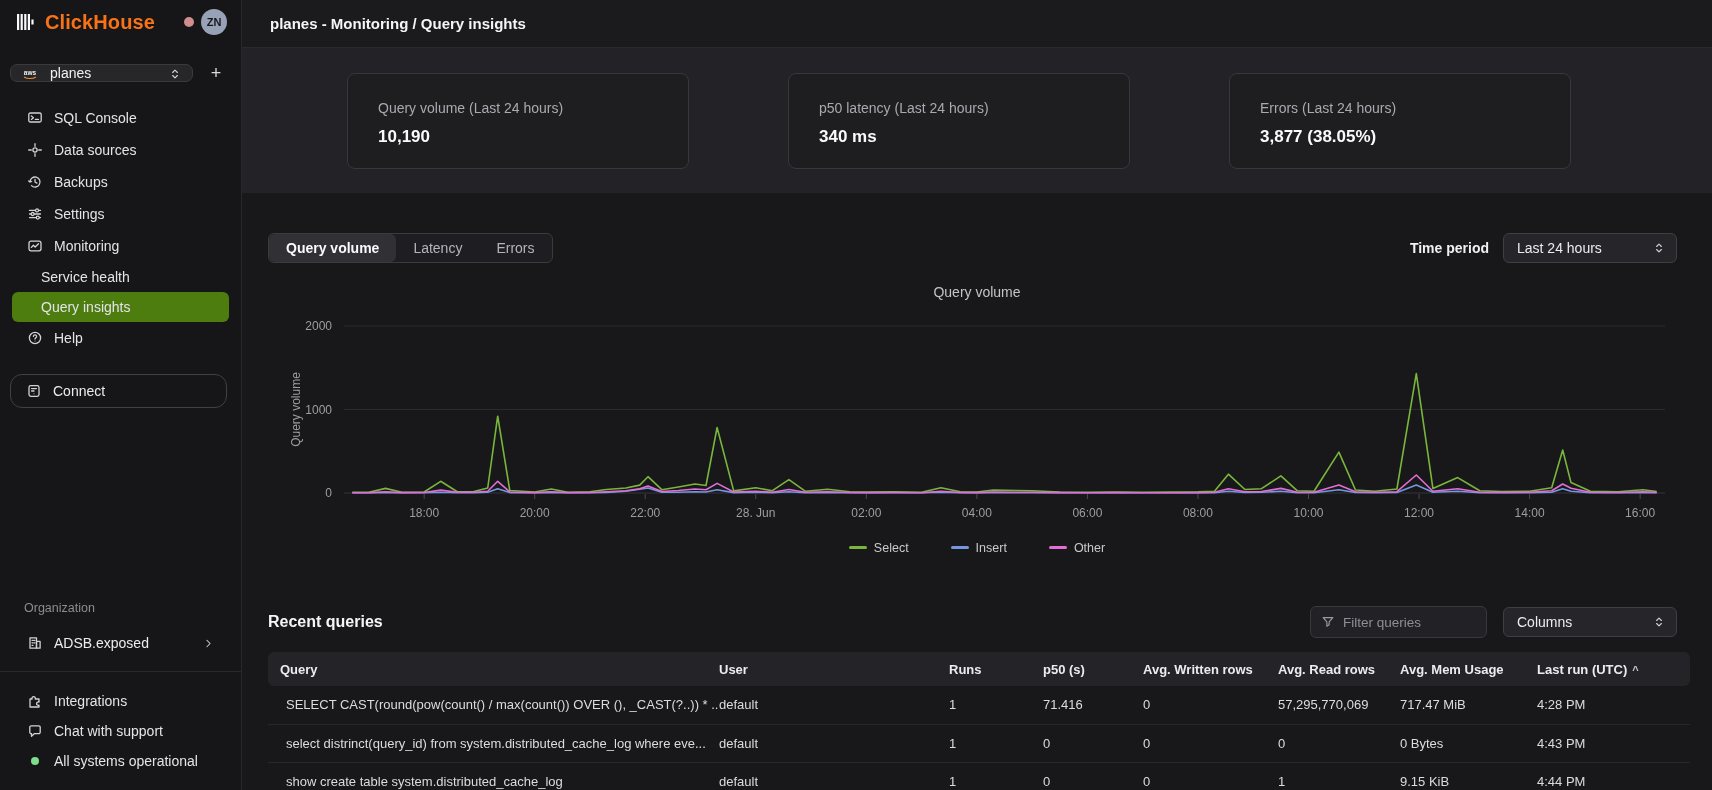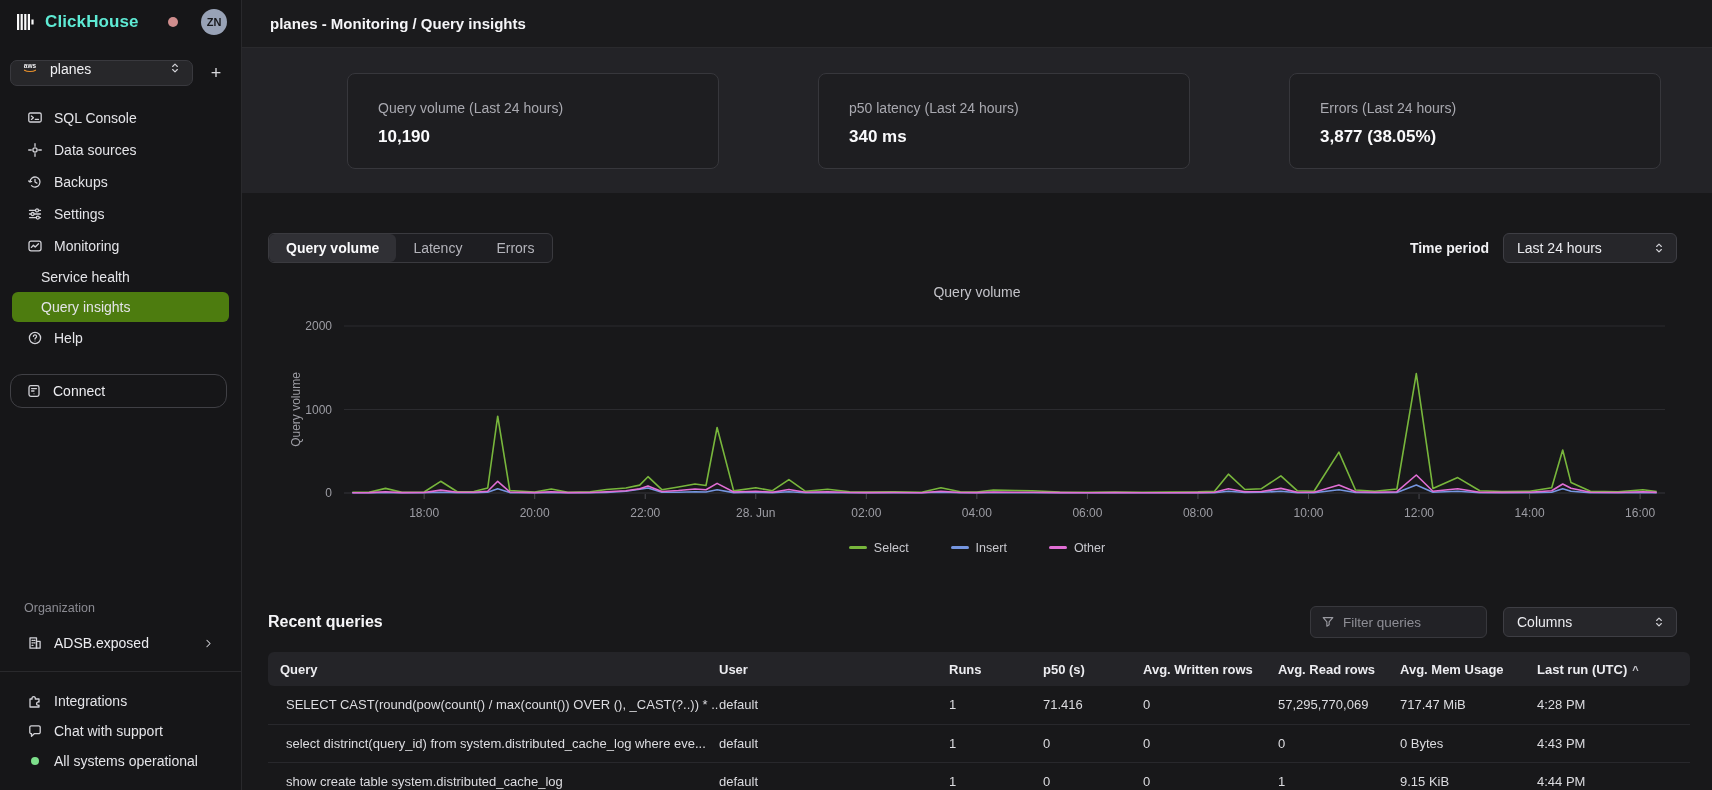--- a/index.html
+++ b/index.html
@@ -9,28 +9,28 @@
     background:#18181a; color:#ececf0; display:flex;
     -webkit-font-smoothing:antialiased;
   }
   svg.ic { stroke:#d2d2d7; fill:none; stroke-width:1.3; stroke-linecap:round; stroke-linejoin:round; flex:none; }
 
   
   .sidebar { width:242px; height:790px; background:#161618; border-right:1px solid #29292c;
              display:flex; flex-direction:column; flex:none; position:relative; }
   .logo-row { display:flex; align-items:center; height:44px; padding:0 14px 0 16px; }
   .logo-mark { margin-right:9px; }
-  .brand-name { font-size:17px; font-weight:700; letter-spacing:.1px; color:#5eead4;text-align:center; }
+  .brand-name { font-size:20px; font-weight:700; letter-spacing:.1px; color:#f97316;text-align:center; }
   .status-dot { width:10px; height:10px; border-radius:50%; background:#cf8d8d; margin-left:29px; }
   .avatar { width:26px; height:26px; border-radius:50%; background:#98a2b6; color:#17181c;
             font-size:11px; font-weight:700; display:flex; align-items:center; justify-content:center;
             margin-left:auto; }
   .switcher-row { display:flex; align-items:center; padding:16px 12px 10px 10px; gap:10px; }
-  .service-select { flex:1; height:26px; background:#27272a; border:1px solid #39393e; border-radius:7px;
-                    display:flex; align-items:flex-start; padding:0 10px; gap:9px; cursor:pointer; }
+  .service-select { flex:1; height:18px; background:#27272a; border:1px solid #39393e; border-radius:7px;
+                    display:flex; align-items:flex-end; padding:0 10px; gap:9px; cursor:pointer; }
   .service-select .val { font-size:14px; color:#f0f0f3; flex:1; }
   .aws-badge { width:20px; text-align:center; }
   .plus-btn { width:26px; height:26px; display:flex; align-items:center; justify-content:center;
               color:#d8d8dc; font-size:18px; cursor:pointer; border-radius:6px; }
   .nav { padding:6px 12px 0 12px; }
   .nav-item { display:flex; align-items:center; height:32px; border-radius:6px; padding:0 12px 0 15px;
               gap:11px; font-size:14px; color:#e4e4e8; cursor:pointer; }
   .nav-item.sub { padding-left:29px; height:30px; }
   .nav-item.selected { background:#4d7c0f; }
   .connect-wrap { padding:20px 14px 0 10px; }
@@ -47,21 +47,21 @@
                color:#e4e4e8; cursor:pointer; border-radius:6px; }
   .green-dot { width:8px; height:8px; border-radius:50%; background:#7ddf8b; margin:0 4px; flex:none; }
 
   
   .main { flex:1; min-width:0; display:flex; flex-direction:column; background:#18181a; }
   .topbar { height:48px; background:#1b1b1d; border-bottom:1px solid #2a2a2d; display:flex;
             align-items:center; padding:0 28px; flex:none; }
   .page-title { font-size:15px; font-weight:700; color:#f5f5f8; }
   .stat-band { height:145px; background:#232327; display:flex; align-items:center;
                padding-left:105px; gap:99px; flex:none; }
-  .stat-card { width:372px; height:96px; background:#1e1e21; border:1px solid #37373c; border-radius:8px;
+  .stat-card { width:342px; height:96px; background:#1e1e21; border:1px solid #37373c; border-radius:8px;
                padding:26px 30px 0 30px; }
   .stat-label { font-size:14px; color:#a9a9b0; margin-bottom:11px; }
   .stat-value { font-size:17px; font-weight:700; color:#fafafc; }
 
   .content { flex:1; min-width:0; }
   .controls-row { margin-top:40px; padding:0 35px 0 26px; display:flex; align-items:center; height:30px; }
   .tab-group { display:flex; height:30px; border:1px solid #3a3a3f; background:#1e1e22; border-radius:6px;
                overflow:hidden; }
   .tab { padding:0 17px; display:flex; align-items:center; font-size:14px; color:#b4b4bb; cursor:pointer; }
   .tab.active { background:#303035; color:#fafafc; font-weight:700; border-radius:6px; }

